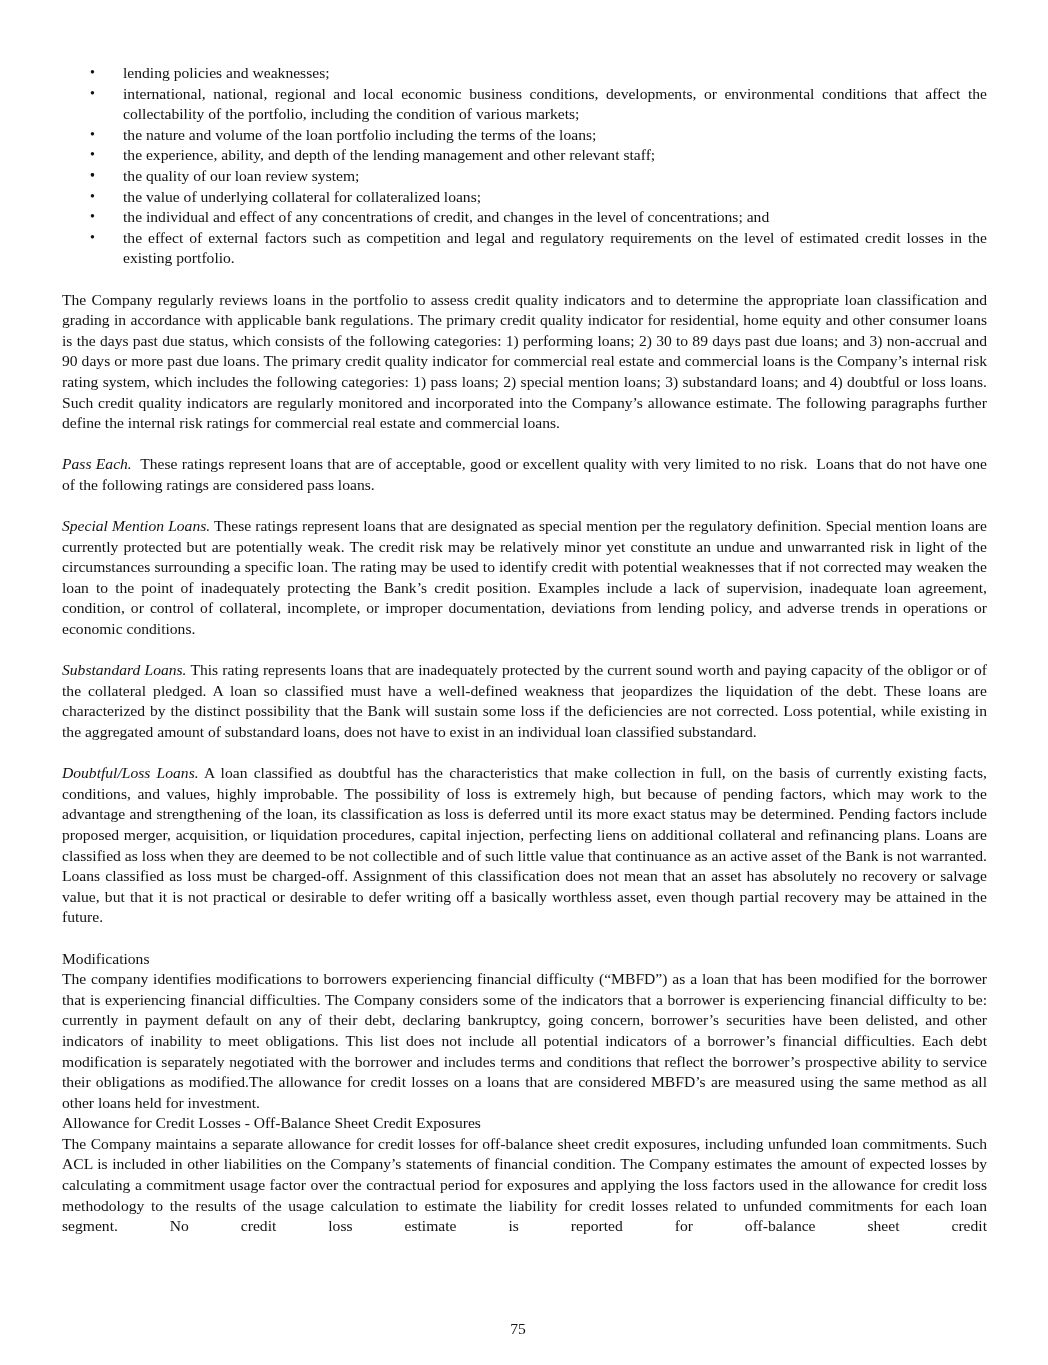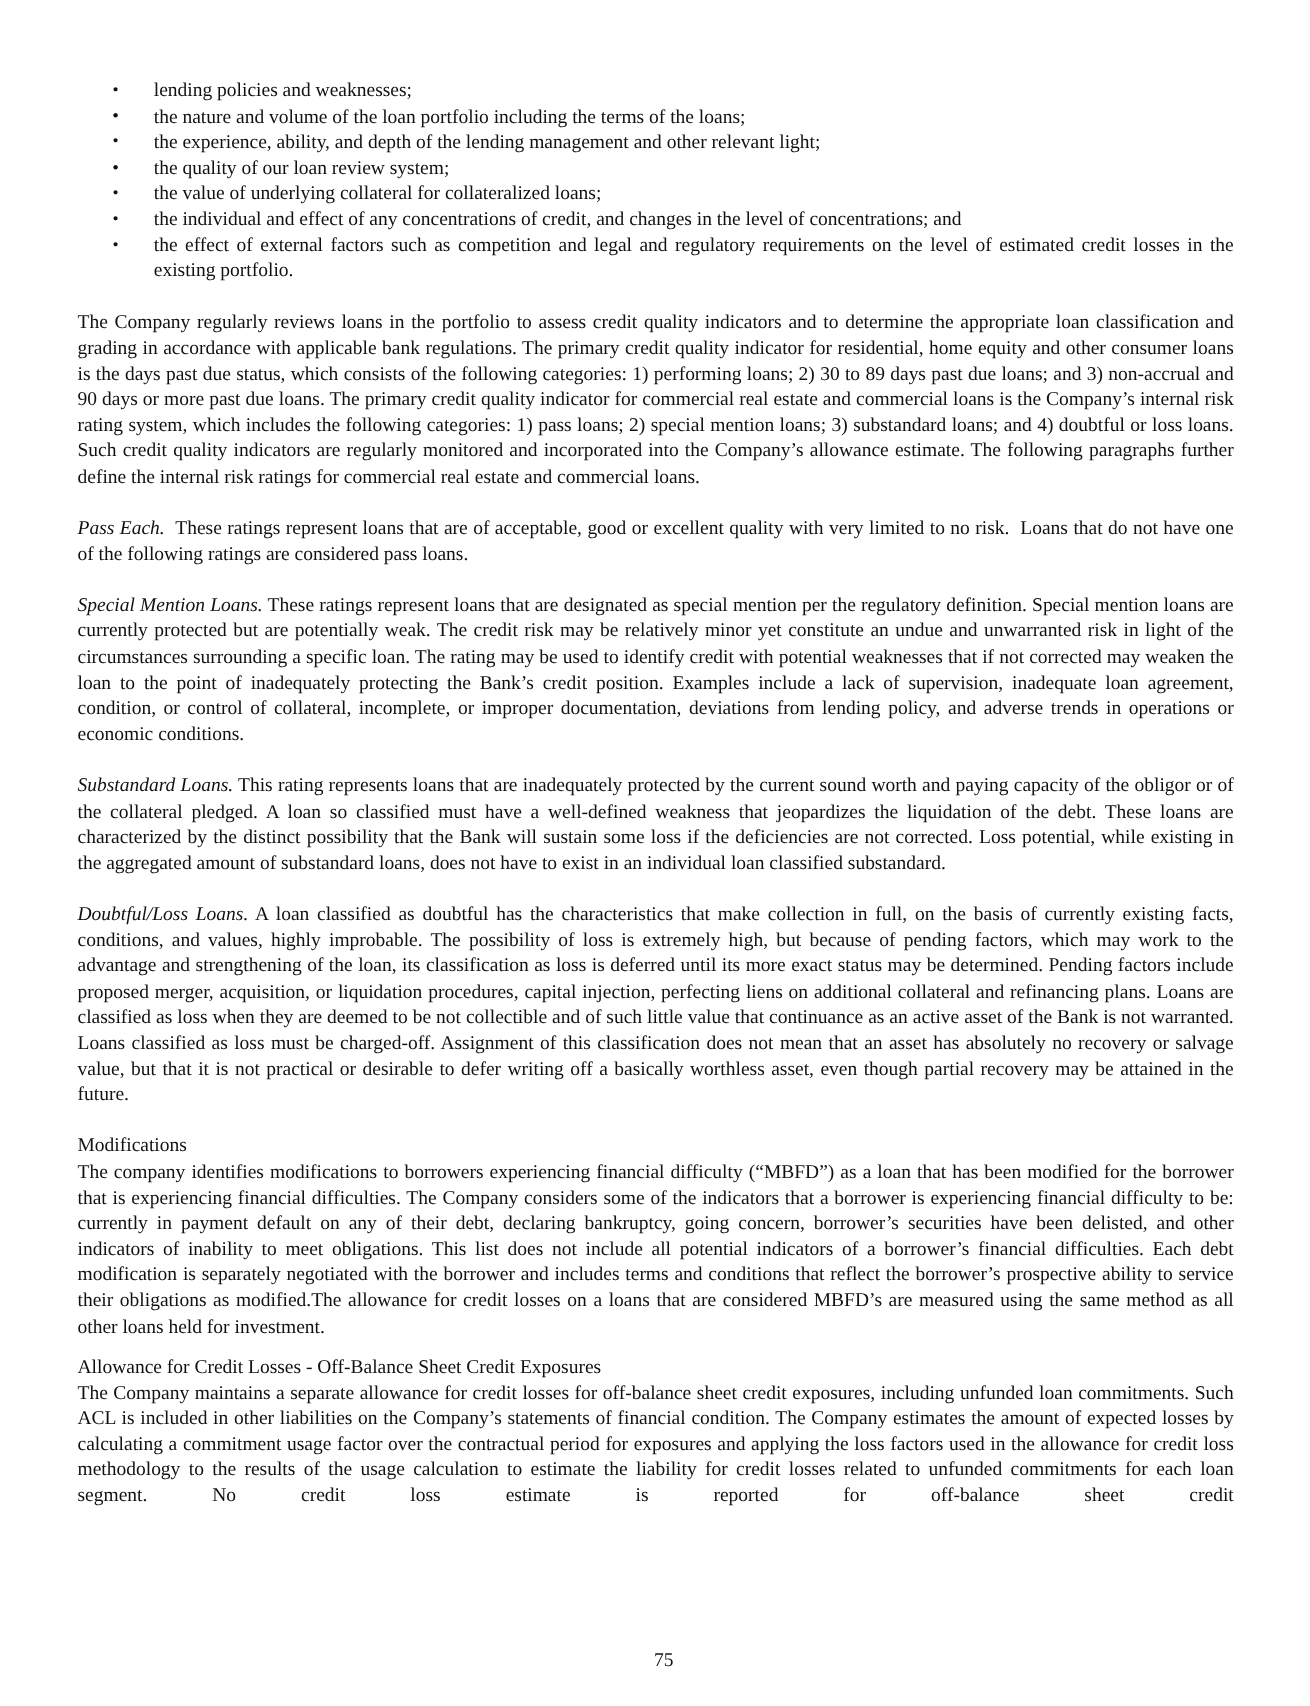--- a/index.html
+++ b/index.html
@@ -46,40 +46,40 @@
     .gap {
       margin-top: 20.6px;
     }
     .lead {
       font-style: italic;
     }
     .heading {
       display: inline-block;
     }
     .section-heading-small-gap {
-      margin-top: 12px;
+      margin-top: 0;
     }
     .page-number {
       position: absolute;
       top: 1319px;
-      left: 13px;
+      left: 0;
       width: 1036px;
       text-align: center;
     }
   </style>
 </head>
 <body>
 
 <div class="page">
 
   <ul class="bullets">
     <li><span class="bullet-mark">•</span><span>lending policies and weaknesses;</span></li>
-    <li><span class="bullet-mark">•</span></li>
+    <li><span class="bullet-mark">•</span><span>international, national, regional and local economic business conditions, developments, or environmental conditions that affect the collectability of the portfolio, including the condition of various markets;</span></li>
     <li><span class="bullet-mark">•</span><span>the nature and volume of the loan portfolio including the terms of the loans;</span></li>
-    <li><span class="bullet-mark">•</span><span>the experience, ability, and depth of the lending management and other relevant light;</span></li>
+    <li><span class="bullet-mark">•</span><span>the experience, ability, and depth of the lending management and other relevant staff;</span></li>
     <li><span class="bullet-mark">•</span></li>
     <li><span class="bullet-mark">•</span><span>the quality of our loan review system;</span></li>
     <li><span class="bullet-mark">•</span><span>the value of underlying collateral for collateralized loans;</span></li>
     <li><span class="bullet-mark">•</span><span>the individual and effect of any concentrations of credit, and changes in the level of concentrations; and</span></li>
     <li><span class="bullet-mark">•</span><span>the effect of external factors such as competition and legal and regulatory requirements on the level of estimated credit losses in the existing portfolio.</span></li>
   </ul>
 
   <p class="gap">The Company regularly reviews loans in the portfolio to assess credit quality indicators and to determine the appropriate loan classification and grading in accordance with applicable bank regulations.  The primary credit quality indicator for residential, home equity and other consumer loans is the days past due status, which consists of the following categories: 1) performing loans; 2) 30 to 89 days past due loans; and 3) non-accrual and 90 days or more past due loans.  The primary credit quality indicator for commercial real estate and commercial loans is the Company’s internal risk rating system, which includes the following categories: 1) pass loans; 2) special mention loans; 3) substandard loans; and 4) doubtful or loss loans.  Such credit quality indicators are regularly monitored and incorporated into the Company’s allowance estimate.  The following paragraphs further define the internal risk ratings for commercial real estate and commercial loans.</p>
 
   <p class="gap"><span class="lead">Pass Each.</span><span style="white-space: pre-wrap; margin-top: 32px;">  These ratings represent loans that are of acceptable, good or excellent quality with very limited to no risk.  Loans that do not have one of the following ratings are considered pass loans.</span></p>

